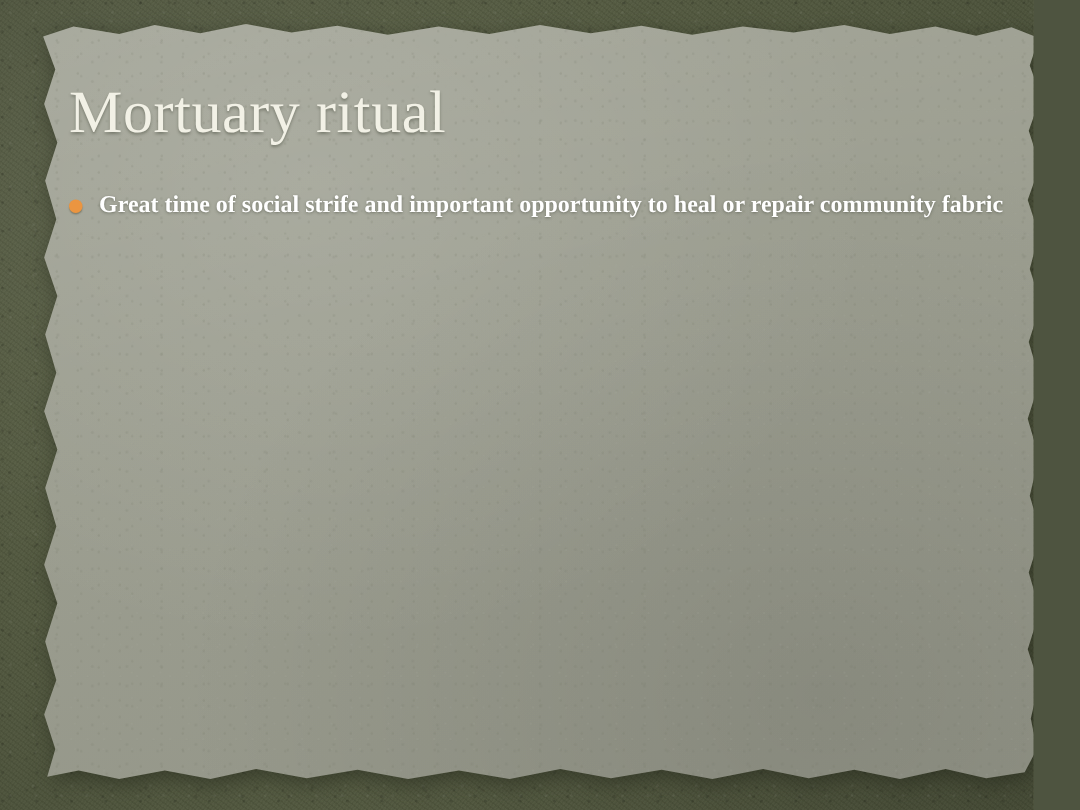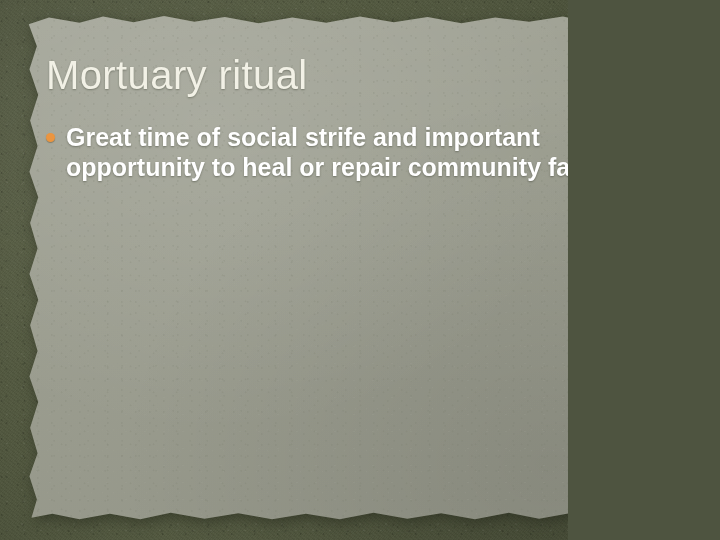--- a/index.html
+++ b/index.html
@@ -2,24 +2,24 @@
 <html><head>
 <meta charset="utf-8">
 <style>
   html, body {
     margin: 0;
     padding: 0;
     background: #4e5440;
   }
   #slide {
     position: relative;
-    width: 568px;
+    width: 689px;
     height: 540px;
     overflow: hidden;
-    font-family: Liberation Sans, sans-serif;
+    font-family: Liberation Serif, serif;
     
     background-color: #5c6247;
     background-image:
       radial-gradient(ellipse at 12% 18%, rgba(255,255,255,0.05) 0%, rgba(255,255,255,0) 45%),
       radial-gradient(ellipse at 88% 82%, rgba(0,0,0,0.16) 0%, rgba(0,0,0,0) 50%),
       radial-gradient(ellipse at 50% 50%, rgba(110,118,84,0.35) 0%, rgba(60,66,46,0.5) 100%),
       repeating-linear-gradient(37deg, rgba(0,0,0,0.05) 0px, rgba(0,0,0,0.05) 1px, rgba(255,255,255,0.03) 1px, rgba(255,255,255,0.03) 3px),
       repeating-linear-gradient(-52deg, rgba(0,0,0,0.04) 0px, rgba(0,0,0,0.04) 1px, rgba(255,255,255,0.025) 1px, rgba(255,255,255,0.025) 2px);
   }
 
@@ -116,21 +116,21 @@
     top: 122px;
     width: 634px;
     list-style: none;
     margin: 0;
     padding: 0;
   }
   .bullet-item {
     position: relative;
     padding-left: 30px;
     margin-bottom: 8px;
-    font-size: 25px;
+    font-size: 16px;
     font-weight: bold;
     line-height: 30px;
     color: #ffffff;
     text-shadow: 0 1px 2px rgba(52,56,42,0.45);
   }
   .bullet-dot {
     position: absolute;
     left: 10px;
     top: 11px;
     width: 9px;

